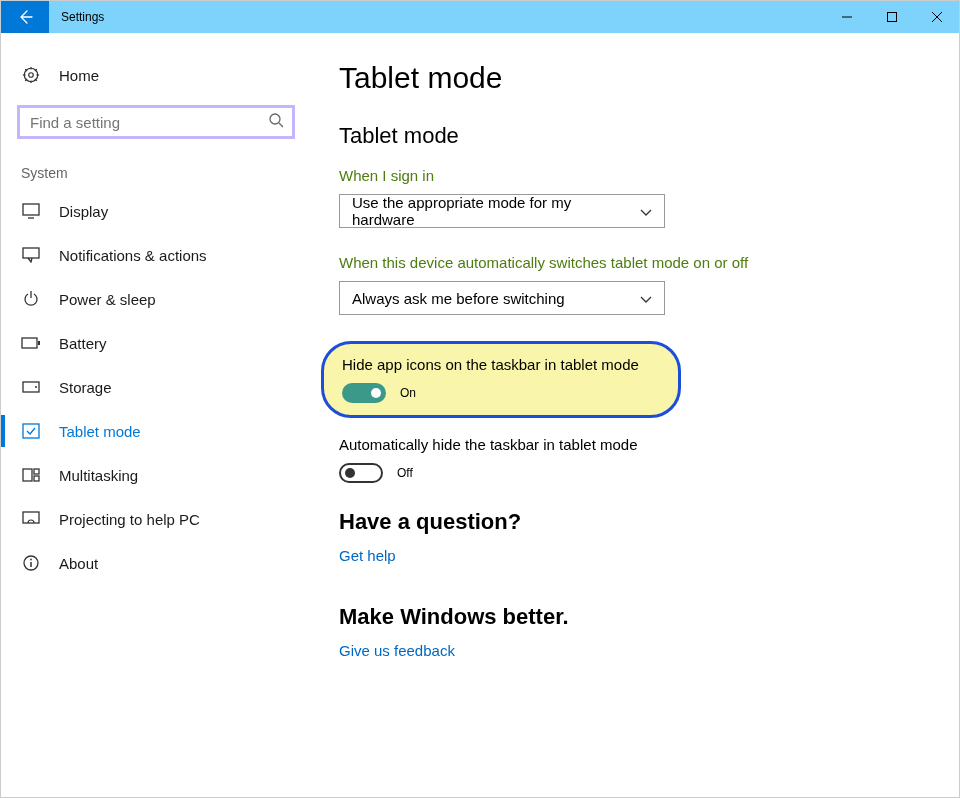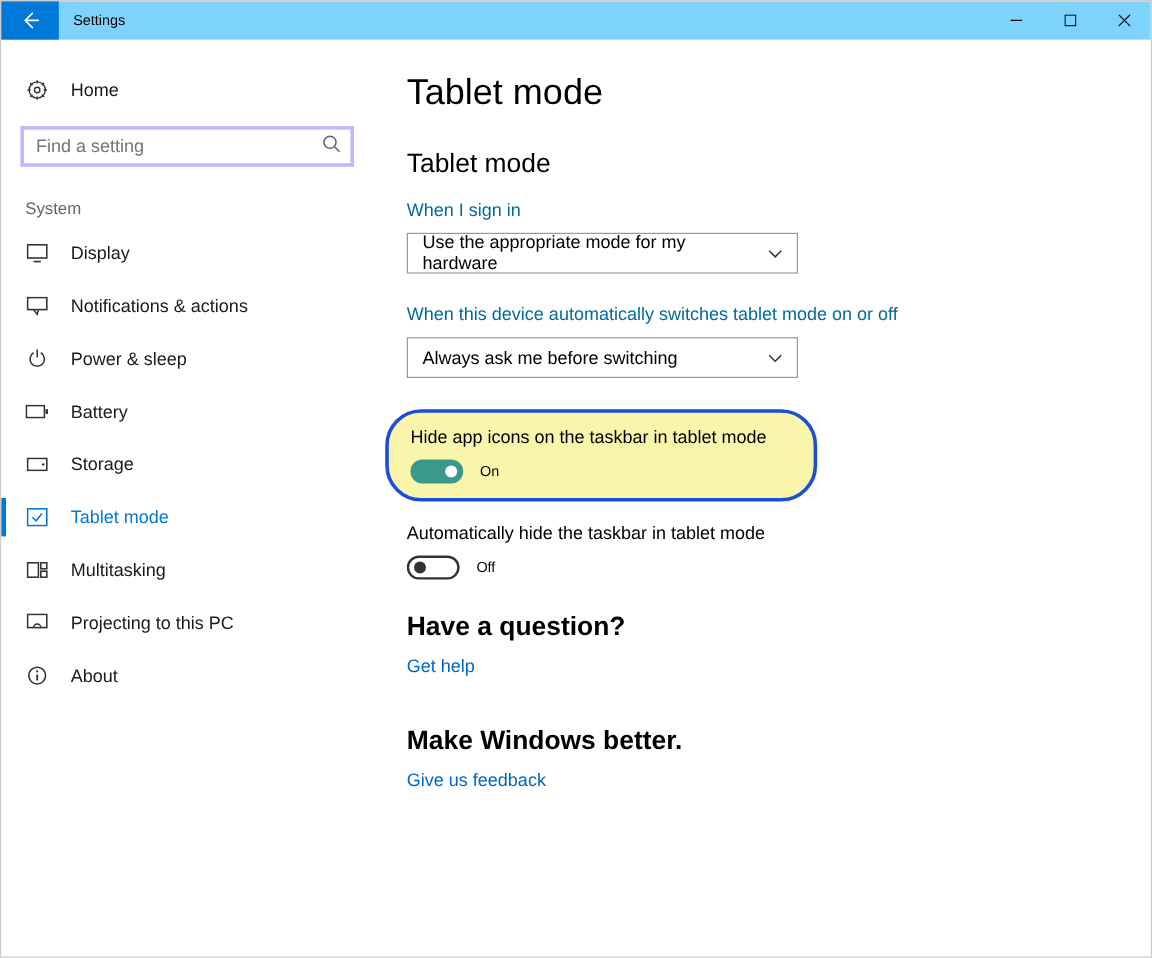--- a/index.html
+++ b/index.html
@@ -24,21 +24,21 @@
     .search-input { border: none; outline: none; width: 100%; font-size: 15px; color: #666; background: transparent; }
     .search-icon-wrap { position: absolute; right: 8px; top: 50%; transform: translateY(-50%); }
     .section-label { padding: 8px 0 8px 20px; font-size: 14px; color: #666; }
     .side-item.active { color: #0078d7; }
     .side-item.active::before { content: ""; position: absolute; left: 0; top: 6px; bottom: 6px; width: 4px; background: #0078d7; }
 
     
     .main { flex: 1; padding: 24px 28px 0 28px; }
     .page-title { font-size: 30px; font-weight: 400; margin: 4px 0 28px 0; }
     .subheading { font-size: 22px; font-weight: 400; margin-bottom: 18px; }
-    .field-label { font-size: 15px; margin-bottom: 10px; color: #0369a1; }
+    .field-label { font-size: 15px; margin-bottom: 10px; color: #4d7c0f; }
     .dropdown { border: 1px solid #999; height: 34px; display: flex; align-items: center; justify-content: space-between; padding: 0 12px; font-size: 15px; width: 326px; margin-bottom: 26px; }
     .dropdown .chev { margin-left: 10px; }
 
     .toggle-row { margin-bottom: 26px; }
     .toggle-row.highlight { background: #f9f6ab; border: 3px solid #1d4ed8; border-radius: 30px; padding: 12px 18px; margin-left: -18px; display: inline-block; min-width: 360px; margin-bottom: 18px; }
     .toggle-label { font-size: 15px; margin-bottom: 10px; }
     .toggle-line { display: flex; align-items: center; gap: 14px; }
     .switch { width: 44px; height: 20px; border-radius: 10px; position: relative; }
     .switch.on { background: #3b998a; }
     .switch.off { background: #fff; border: 2px solid #333; }
@@ -184,21 +184,21 @@
       <span>Multitasking</span>
     </div>
 
     <div class="side-item">
       <span class="icon">
         <svg width="18" height="16" viewBox="0 0 18 16">
             <rect x="1" y="1" width="16" height="11" stroke="#333" stroke-width="1.3" fill="none"></rect>
             <path d="M6 12 A3 3 0 0 1 12 12" stroke="#333" stroke-width="1.2" fill="none"></path>
           </svg>
       </span>
-      <span>Projecting to this PC</span>
+      <span>Projecting to help PC</span>
     </div>
 
 
     <div class="side-item">
       <span class="icon">
         <svg width="16" height="16" viewBox="0 0 16 16">
             <circle cx="8" cy="8" r="7" stroke="#333" stroke-width="1.3" fill="none"></circle>
             <line x1="8" y1="7" x2="8" y2="12" stroke="#333" stroke-width="1.5"></line>
             <circle cx="8" cy="4.5" r="0.9" fill="#333"></circle>
           </svg>

